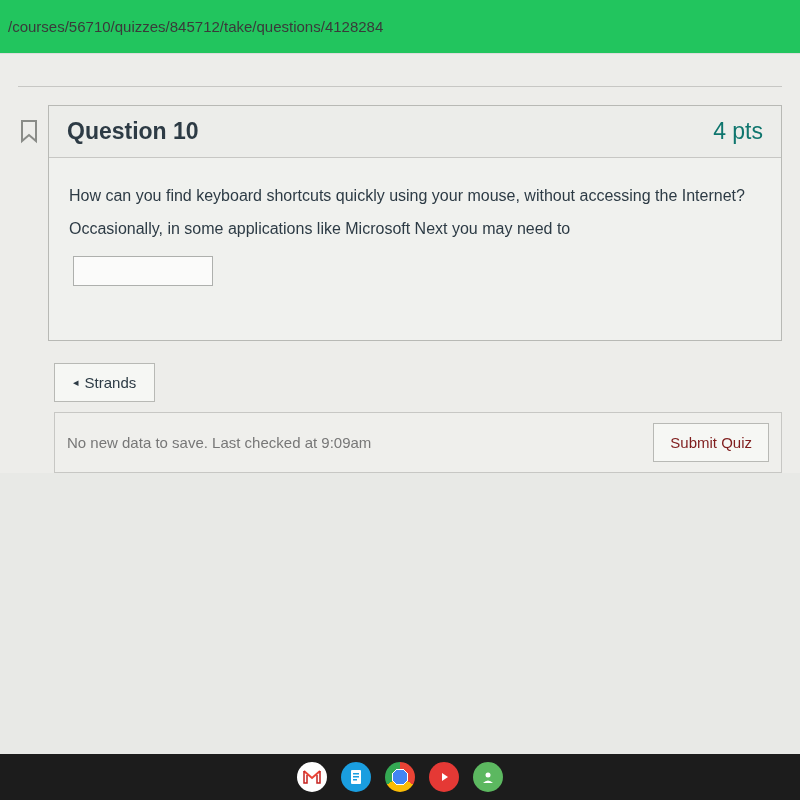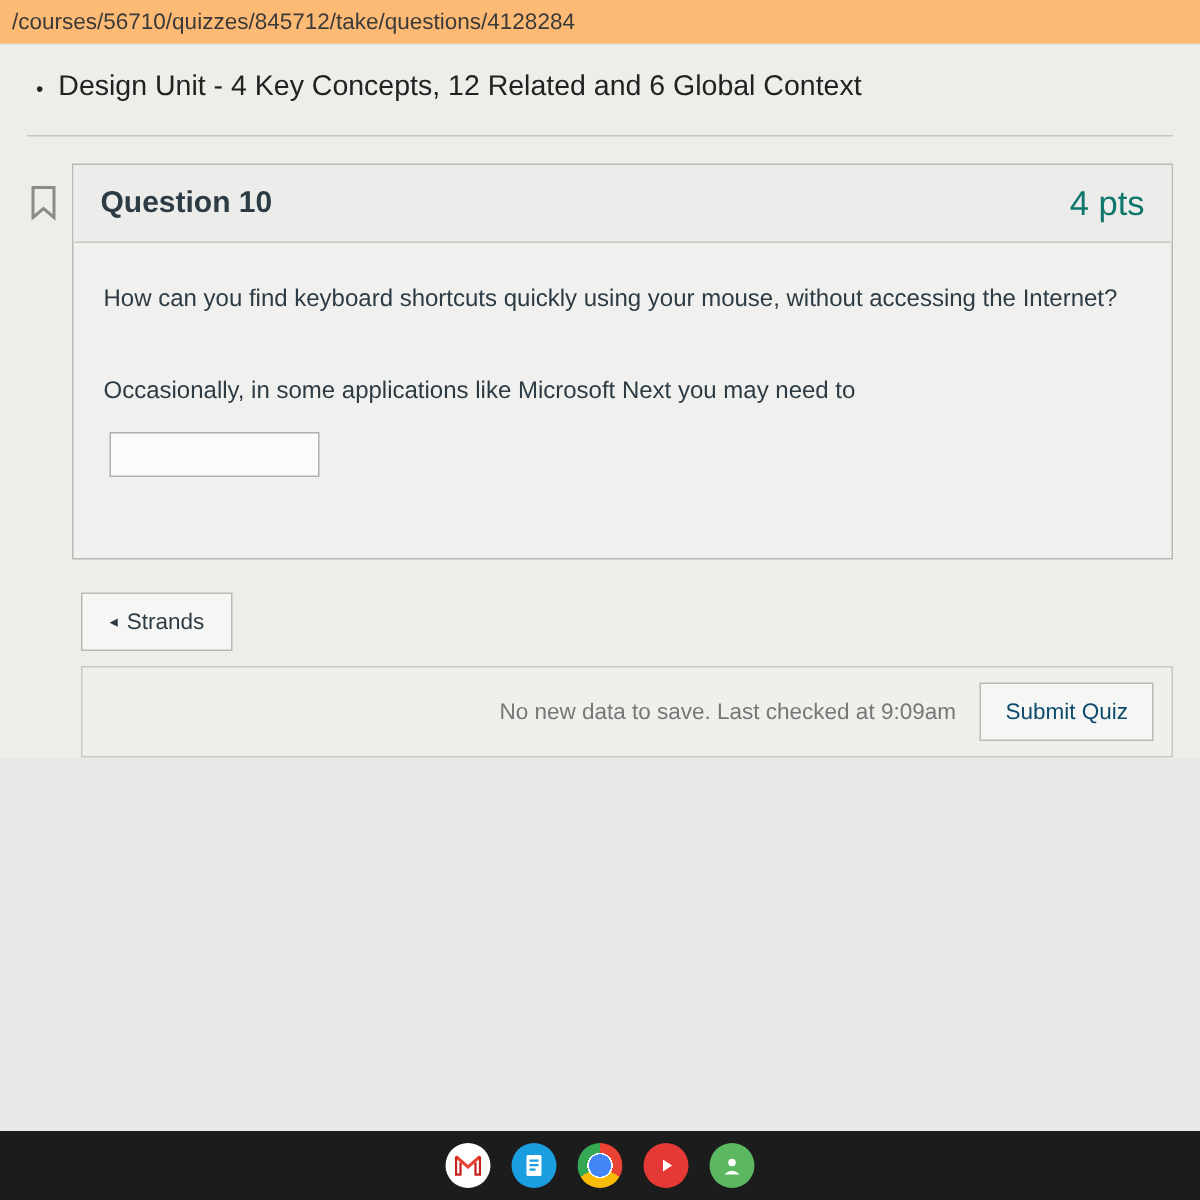--- a/index.html
+++ b/index.html
@@ -5,22 +5,22 @@
     * { box-sizing: border-box; margin: 0; padding: 0; }
     body {
       font-family: "Helvetica Neue", Helvetica, Arial, sans-serif;
       background: #e8e9e6;
       width: 800px;
       height: 800px;
       overflow: hidden;
       color: #2d3b45;
     }
     .url-bar {
-      background: #fdba74;
-      padding: 6px 8px;
+      background: #22c55e;
+      padding: 18px 8px;
       font-size: 15px;
       color: #3a3a3a;
       border-bottom: 1px solid #ddd;
     }
     .content-area {
       padding: 10px 18px 0 18px;
       background: #ededea;
     }
     .intro-list {
       list-style: none;
@@ -61,37 +61,37 @@
     }
     .question-header {
       display: flex;
       justify-content: space-between;
       align-items: center;
       padding: 12px 18px;
       border-bottom: 1px solid #c7c7c4;
       background: #ecedea;
     }
     .question-title {
-      font-size: 20px;
+      font-size: 23px;
       font-weight: 700;
       color: #2d3b45;
     }
     .question-pts {
       font-size: 23px;
       color: #0f766e;
       margin-left: 22px;
     }
     .question-body {
       padding: 26px 20px 40px 20px;
       font-size: 16px;
       color: #2d3b45;
       line-height: 1.55;
     }
     .q-prompt {
-      margin-bottom: 36px;
+      margin-bottom: 8px;
     }
     .answer-line {
       margin-bottom: 14px;
       display: block;
     }
     .blank-input {
       display: inline-block;
       width: 140px;
       height: 30px;
       border: 1px solid #aeb0ad;
@@ -116,34 +116,34 @@
       display: inline-flex;
       align-items: center;
       gap: 6px;
     }
     .submit-row {
       border: 1px solid #c7c7c4;
       background: #efefec;
       margin: 8px 0 0 36px;
       padding: 10px 12px;
       display: flex;
-      justify-content: flex-end;
+      justify-content: space-between;
       align-items: center;
       gap: 16px;
     }
     .save-status {
       font-size: 15px;
       color: #777;
     }
     .submit-btn {
       border: 1px solid #b8b9b5;
       background: #f6f7f4;
       padding: 10px 16px;
       font-size: 15px;
-      color: #0c4a6e;
+      color: #7f1d1d;
       cursor: pointer;
     }
     .taskbar {
       position: absolute;
       bottom: 0;
       left: 0;
       right: 0;
       height: 46px;
       background: #1c1c1c;
       display: flex;
@@ -170,21 +170,20 @@
     .tri { font-size: 11px; }
   </style>
 </head>
 <body>
 
 <div class="url-bar">/courses/56710/quizzes/845712/take/questions/4128284</div>
 
 <div class="content-area">
 
   <ul class="intro-list">
-    <li>Design Unit - 4 Key Concepts, 12 Related and 6 Global Context</li>
   </ul>
 
   <hr class="divider">
 
   <div class="question-wrap">
     <span class="flag-icon">
       <svg width="22" height="26" viewBox="0 0 22 26">
         <path d="M4 2 H18 V22 L11 16 L4 22 Z" fill="none" stroke="#8a8c88" stroke-width="2"></path>
       </svg>
     </span>

